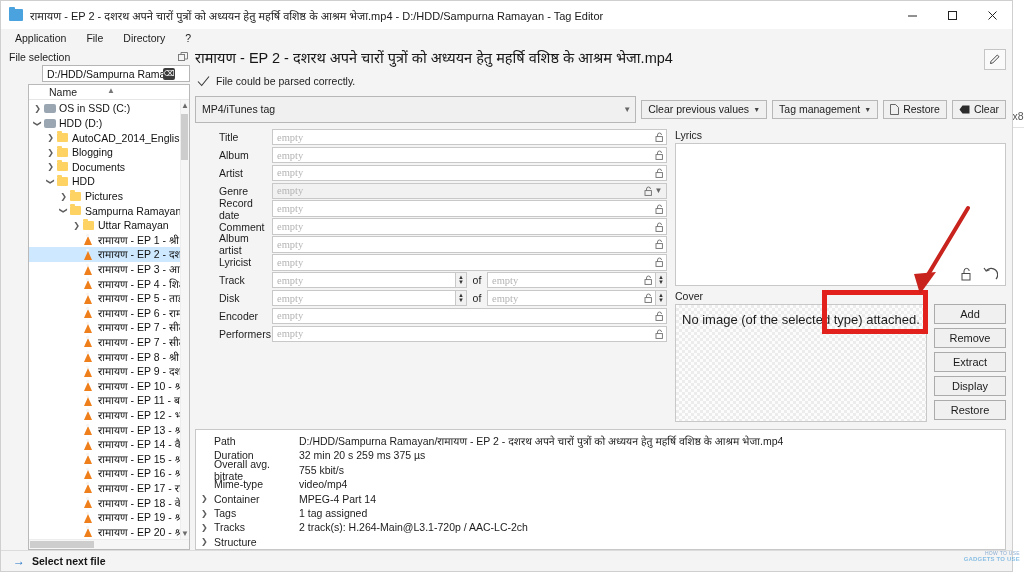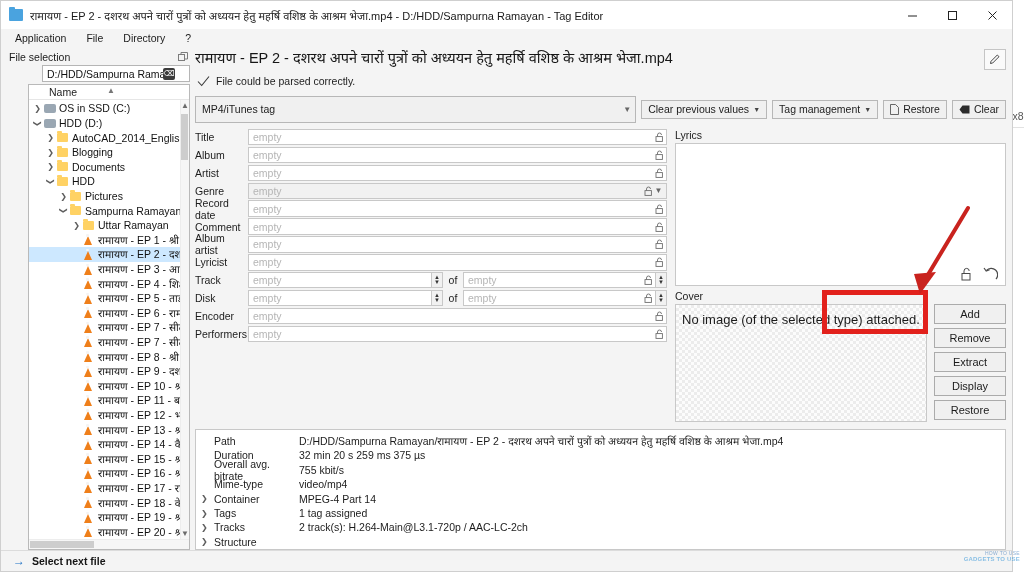--- a/index.html
+++ b/index.html
@@ -178,25 +178,25 @@
   .tb-btn {
     height:19px; border:1px solid #b7b7b7; background:#f0f0f0;
     display:flex; align-items:center; gap:4px; padding:0 6px;
     font-size:10.5px; color:#1b1b1b; white-space:nowrap; flex:0 0 auto;
   }
   .tb-caret{font-size:7px; color:#444;}
 
   
   #editor-area { display:flex; gap:8px; margin-top:6px; flex:0 0 auto;}
   #fields { width:472px; flex:0 0 472px; }
-  .field-row { display:flex; align-items:center; height:16.7px; margin-bottom:1.2px;}
+  .field-row { display:flex; align-items:center; height:16.7px; margin-bottom:1.2px;margin-left:24px;}
   .field-label { width:53px; flex:0 0 53px; font-size:10.5px; color:#1c1c1c;}
   .field-input {
     flex:1 1 auto; height:16.5px; background:#fff; border:1px solid #c8c8c8;
-    display:flex; align-items:center; padding:0 2px 0 4px; min-width:0;
+    display:flex; align-items:center; padding:0 2px 0 4px; min-width:0;font-family:Liberation Serif, serif;
   }
   .field-input.combo{ background:#f1f1f1; }
   .ph { font-size:10.5px; color:#b5b5b5; flex:1 1 auto; white-space:nowrap; overflow:hidden;}
   .lock { width:10px; flex:0 0 10px; display:flex; align-items:center; justify-content:center;}
   .cb-caret{width:11px;flex:0 0 11px;text-align:center;font-size:8px;color:#666;}
   .spin {
     width:11px; flex:0 0 11px; height:16.5px; border:1px solid #c8c8c8; border-left:none;
     background:#f1f1f1; display:flex; flex-direction:column;
     align-items:center; justify-content:center; font-size:6px; color:#333; line-height:5px;
   }

